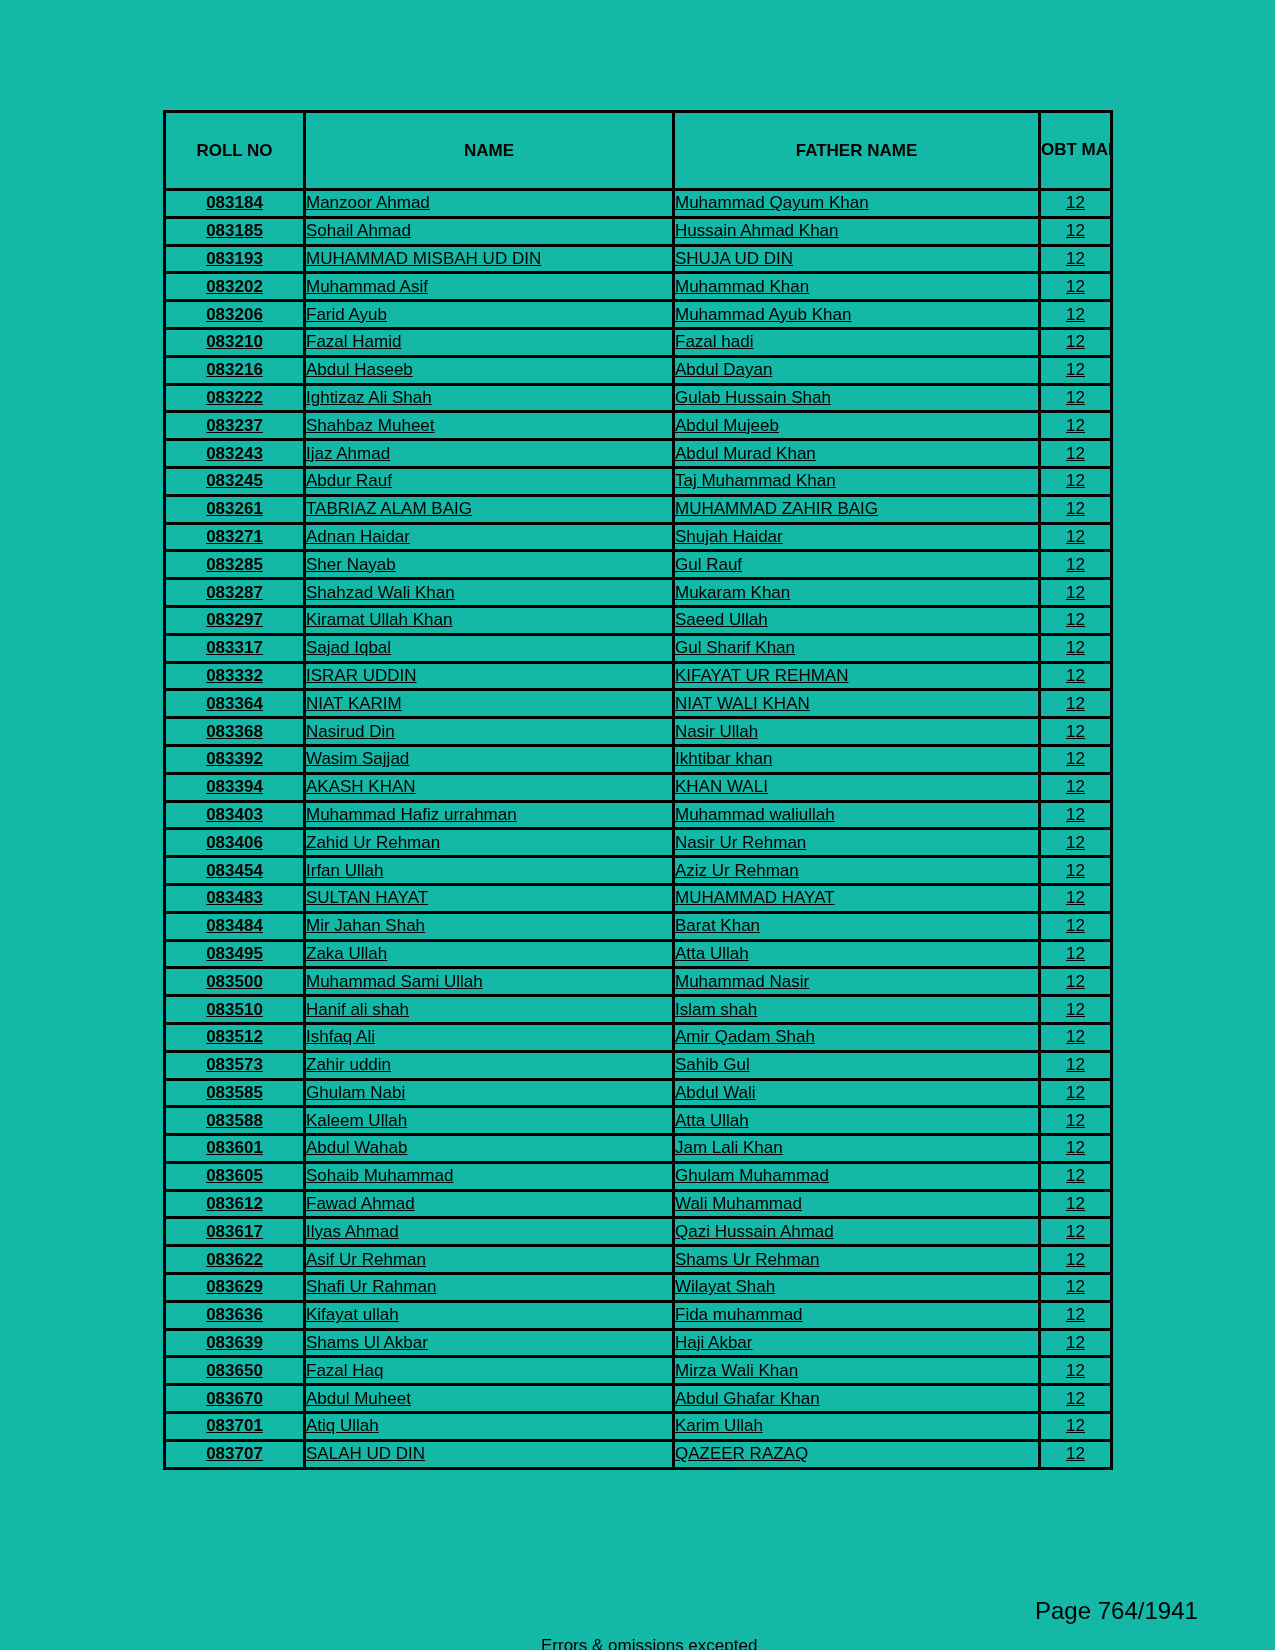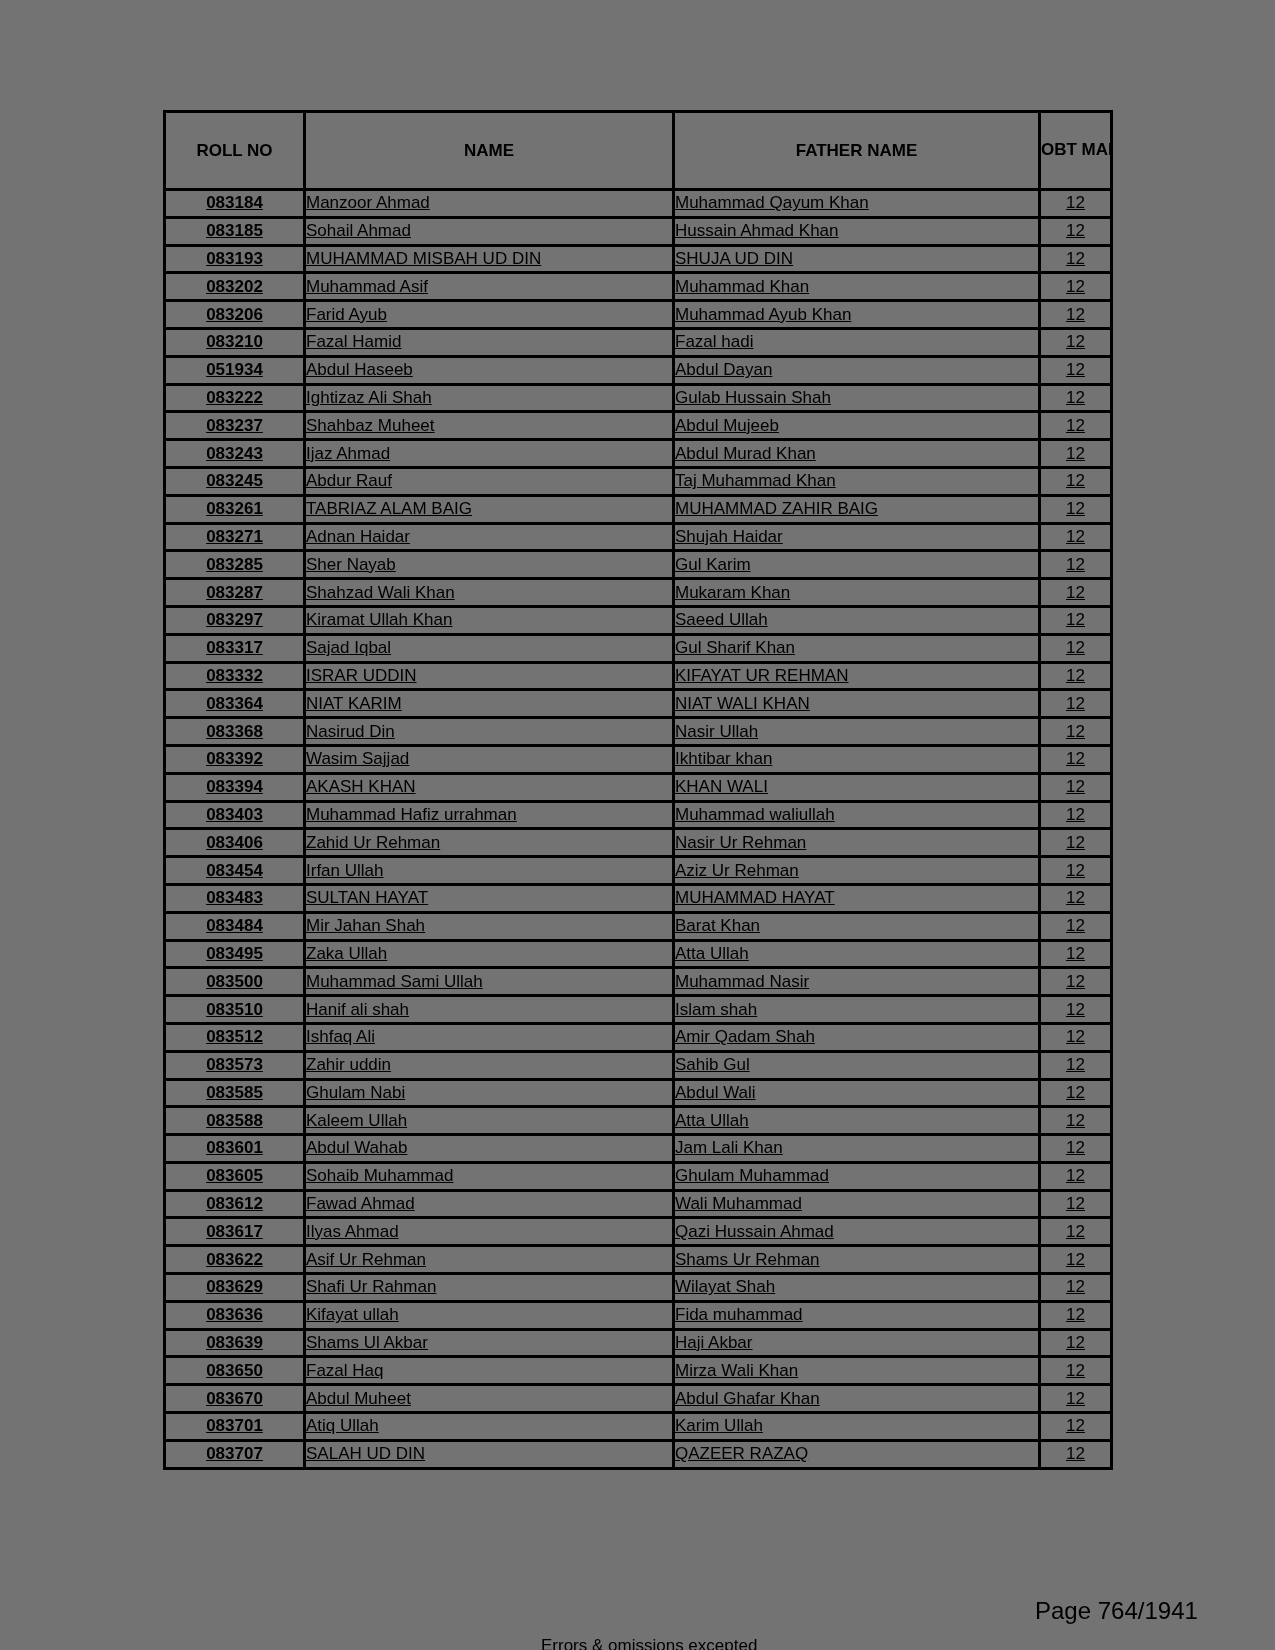--- a/index.html
+++ b/index.html
@@ -10,21 +10,21 @@
   body {
     width: 1275px;
     height: 1650px;
     position: relative;
     font-family: "Liberation Sans", sans-serif;
     color: #000000;
   }
   .page {
     position: absolute;
     inset: 0;
-    background: #737373;
+    background: #14b8a6;
   }
   table.results-table {
     position: absolute;
     left: 163px;
     top: 110px;
     width: 947px;
     border-collapse: collapse;
     table-layout: fixed;
   }
   table.results-table th,
@@ -134,21 +134,21 @@
           <td class="father">Muhammad Ayub Khan</td>
           <td class="marks">12</td>
         </tr>
         <tr>
           <td class="roll">083210</td>
           <td class="name">Fazal Hamid</td>
           <td class="father">Fazal hadi</td>
           <td class="marks">12</td>
         </tr>
         <tr>
-          <td class="roll">051934</td>
+          <td class="roll">083216</td>
           <td class="name">Abdul Haseeb</td>
           <td class="father">Abdul Dayan</td>
           <td class="marks">12</td>
         </tr>
         <tr>
           <td class="roll">083222</td>
           <td class="name">Ightizaz Ali Shah</td>
           <td class="father">Gulab Hussain Shah</td>
           <td class="marks">12</td>
         </tr>
@@ -178,21 +178,21 @@
         </tr>
         <tr>
           <td class="roll">083271</td>
           <td class="name">Adnan Haidar</td>
           <td class="father">Shujah Haidar</td>
           <td class="marks">12</td>
         </tr>
         <tr>
           <td class="roll">083285</td>
           <td class="name">Sher Nayab</td>
-          <td class="father">Gul Karim</td>
+          <td class="father">Gul Rauf</td>
           <td class="marks">12</td>
         </tr>
         <tr>
           <td class="roll">083287</td>
           <td class="name">Shahzad Wali Khan</td>
           <td class="father">Mukaram Khan</td>
           <td class="marks">12</td>
         </tr>
         <tr>
           <td class="roll">083297</td>

